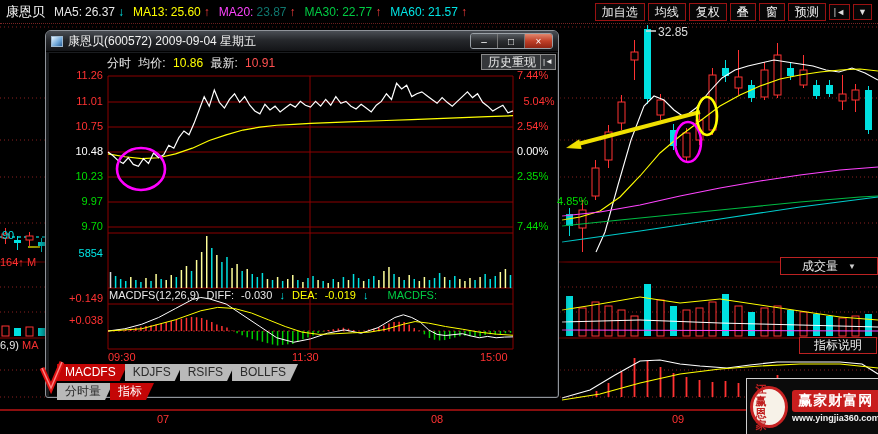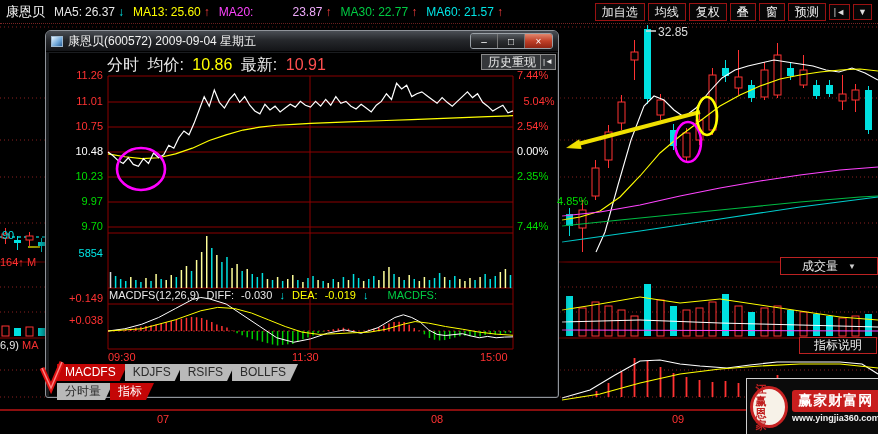--- a/index.html
+++ b/index.html
@@ -73,21 +73,21 @@
   #win-icon{width:12px;height:11px;background:linear-gradient(135deg,#e8f4ff,#6ea6d8 60%,#2d5f96);
     border:1px solid #9fb9d0;box-sizing:border-box;}
   #win-controls{margin-left:auto;display:flex;border:1px solid #9aa0a6;border-radius:3px;overflow:hidden;}
   .winbtn{width:27px;height:14px;font-size:10px;line-height:13px;text-align:center;color:#fff;
     background:linear-gradient(#585c61,#2b2d30 50%,#1b1c1e);border:0;border-right:1px solid #777;
     padding:0;font-family:inherit;}
   .winbtn.close{background:linear-gradient(#e2876d,#c04028 50%,#8f2413);border-right:0;}
   #popup-body{position:absolute;left:3px;top:22px;width:508px;height:343px;background:#000;}
   #intraday-svg{position:absolute;left:0;top:0;z-index:1;}
   
-  #ph{position:absolute;left:58px;top:2px;z-index:3;font-size:16px;white-space:nowrap;color:#e8e8e8;}
+  #ph{position:absolute;left:58px;top:2px;z-index:3;font-size:12px;white-space:nowrap;color:#e8e8e8;}
   #ph span{margin-right:4px;}
   #hist-btn{position:absolute;left:432px;top:1px;z-index:3;height:16px;
     border:1px solid #8a8a8a;background:#35373a;color:#e8e8e8;font-size:12px;
     padding:0 6px;font-family:inherit;line-height:14px;}
   #hist-skip-btn{position:absolute;left:491px;top:1px;z-index:3;height:16px;width:16px;
     border:1px solid #8a8a8a;background:#35373a;color:#e8e8e8;font-size:8px;padding:0;line-height:14px;}
   .axis-l{position:absolute;left:8px;width:46px;text-align:right;font-size:11px;z-index:2;}
   .axis-r{position:absolute;left:468px;width:44px;text-align:left;font-size:11px;z-index:2;}
   #macd-info{position:absolute;left:60px;top:236px;z-index:3;font-size:11px;white-space:nowrap;}
   #macd-info span{margin-right:4px;}
@@ -114,21 +114,21 @@
       <span style="color: rgb(232, 232, 232);">26.37</span>
       <span style="color: rgb(0, 229, 229);">↓</span>
   </span>
   <span class="ma-item">
     <span style="color: rgb(255, 255, 0);">MA13:</span>
       <span style="color: rgb(255, 255, 0);">25.60</span>
       <span style="color: rgb(255, 64, 64);">↑</span>
   </span>
   <span class="ma-item">
     <span style="color: rgb(255, 68, 255);">MA20:</span>
-      <span style="color: #f0abfc; margin-left: 36px;">23.87</span>
+      <span style="color: #0f766e;">23.87</span>
       <span style="color: rgb(255, 64, 64);">↑</span>
   </span>
   <span class="ma-item">
     <span style="color: rgb(0, 204, 68);">MA30:</span>
       <span style="color: rgb(0, 204, 68);">22.77</span>
       <span style="color: rgb(255, 64, 64);">↑</span>
   </span>
   <span class="ma-item">
     <span style="color: rgb(0, 229, 229);">MA60:</span>
       <span style="color: rgb(0, 229, 229);">21.57</span>

